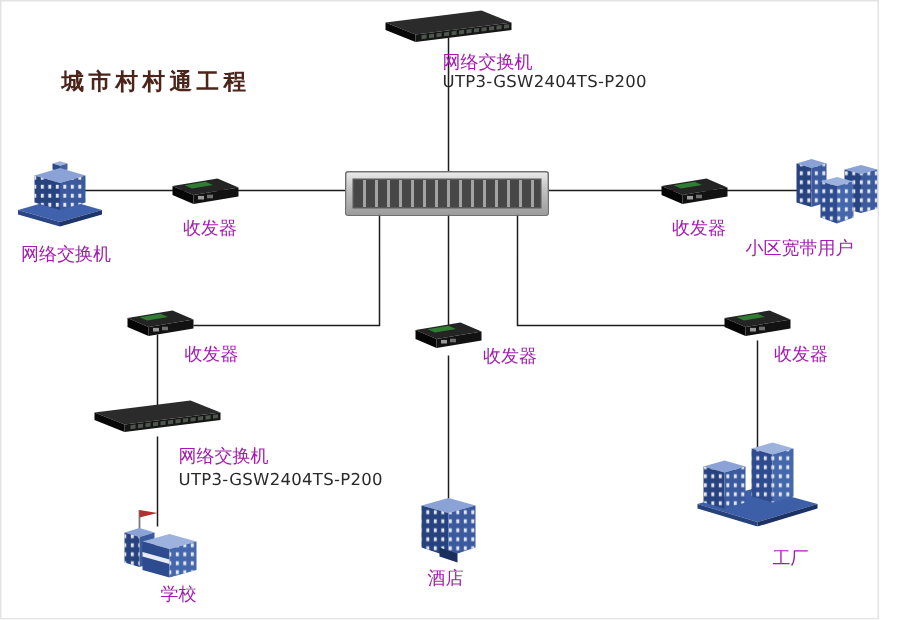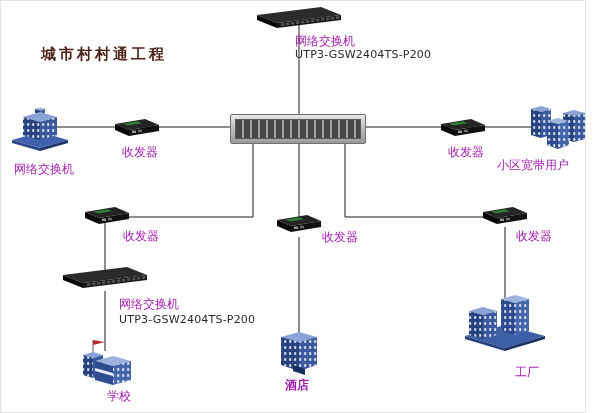--- a/index.html
+++ b/index.html
@@ -221,21 +221,21 @@
   <div class="abs" style="left:272px; top:326px;">
     <svg width="54" height="50" viewBox="0 0 54 50">
       <polygon points="8,10 26,5 44,10 26,15" fill="#8aa2d6"></polygon>
       <polygon points="8,10 8,38 26,44 26,15" fill="#26427f"></polygon>
       <polygon points="44,10 44,38 26,44 26,15" fill="#3b5a9e"></polygon>
       <polygon points="8,10 8,38 26,44 26,15" fill="url(#win)"></polygon>
       <polygon points="44,10 44,38 26,44 26,15" fill="url(#win)"></polygon>
       <polygon points="20,38 20,44 32,48 32,42" fill="#1b2f5e"></polygon>
     </svg>
   </div>
-  <div class="lbl" style="left:284px; top:377px;font-weight:bold;">酒店</div>
+  <div class="lbl" style="left:284px; top:377px;">酒店</div>
 
   <div class="abs" style="left:462px; top:290px;">
     <svg width="84" height="60" viewBox="0 0 84 60">
       <polygon points="2,45 42,34 82,45 42,57" fill="#3c5fa8"></polygon>
       <polygon points="2,45 2,48 42,60 42,57" fill="#27417c"></polygon>
       <polygon points="82,45 82,48 42,60 42,57" fill="#1d3264"></polygon>
       <polygon points="6,20 20,16 34,20 20,24" fill="#8aa2d6"></polygon>
       <polygon points="6,20 6,44 20,48 20,24" fill="#26427f"></polygon>
       <polygon points="34,20 34,44 20,48 20,24" fill="#3b5a9e"></polygon>
       <polygon points="6,20 6,44 20,48 20,24" fill="url(#win)"></polygon>

